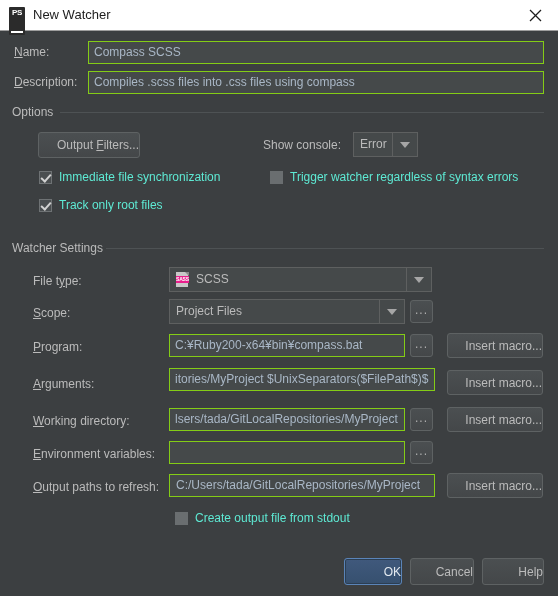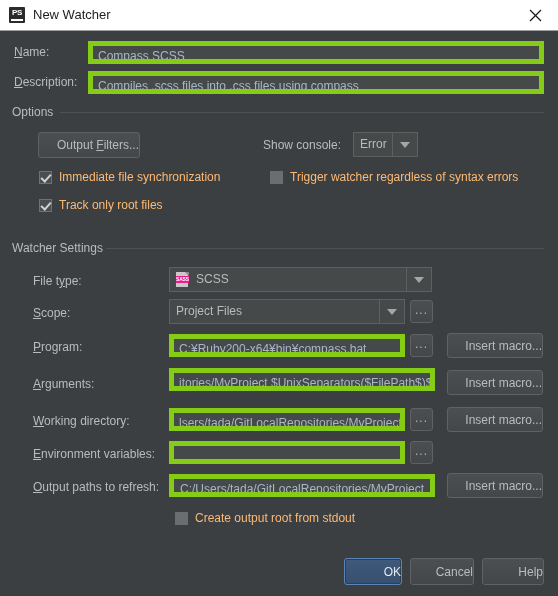--- a/index.html
+++ b/index.html
@@ -22,21 +22,21 @@
     position: absolute;
     left: 0; top: 0;
     width: 558px; height: 31px;
     background: #ffffff;
     border-bottom: 1px solid #9e9e9e;
     box-sizing: border-box;
   }
   .app-icon {
     position: absolute;
     left: 9px; top: 7px;
-    width: 16px; height: 16px;
+    width: 16px; height: 28px;
     background: #2b2b2b;
     border-radius: 1px;
   }
   .app-icon .ps-text {
     position: absolute;
     left: 0; top: 0;
     width: 16px; height: 12px;
     line-height: 12px;
     text-align: center;
     color: #ffffff;
@@ -91,21 +91,21 @@
     position: absolute;
     height: 1px;
     background: #4e5254;
   }
 
   
   .field {
     position: absolute;
     box-sizing: border-box;
     background: #45494a;
-    border: 5px solid #84cc16;
+    border: 1px solid #84cc16;
     color: #a9b7c6;
     font-size: 12px;
     line-height: 21px;
     padding: 0 5px;
     overflow: hidden;
     white-space: nowrap;
     height: 23px;
   }
 
   
@@ -206,21 +206,21 @@
     content: "";
     position: absolute;
     left: 3px; top: 0px;
     width: 4px; height: 8px;
     border: solid #d2d2d2;
     border-width: 0 2px 2px 0;
     transform: rotate(42deg);
   }
   .cb-label {
     margin-left: 7px;
-    color: #fdba74;
+    color: #5eead4;
     font-size: 12px;
     white-space: nowrap;
   }
 
   
   .scss-icon {
     width: 14px; height: 15px;
     position: relative;
     flex: 0 0 auto;
     margin-right: 6px;
@@ -366,21 +366,21 @@
 </div>
 
 <div class="lbl" style="left:33px; top:480px;"><u>O</u>utput paths to refresh:</div>
 <div class="field" style="left:169px; top:474px; width:266px;padding-left:6px;">C:/Users/tada/GitLocalRepositories/MyProject</div>
 <div class="btn" style="left:447px; top:473px; width:96px; height:25px;">
   <span>Insert macro...</span>
 </div>
 
 <div class="cb-row" style="left:175px; top:511px;">
   <div class="cbox off"></div>
-  <div class="cb-label">Create output root from stdout</div>
+  <div class="cb-label">Create output file from stdout</div>
 </div>
 
 <div class="btn primary" style="left:344px; top:558px; width:58px; height:27px;">
   <span>OK</span>
 </div>
 <div class="btn" style="left:410px; top:558px; width:64px; height:27px;">
   <span>Cancel</span>
 </div>
 <div class="btn" style="left:482px; top:558px; width:62px; height:27px;">
   <span>Help</span>

